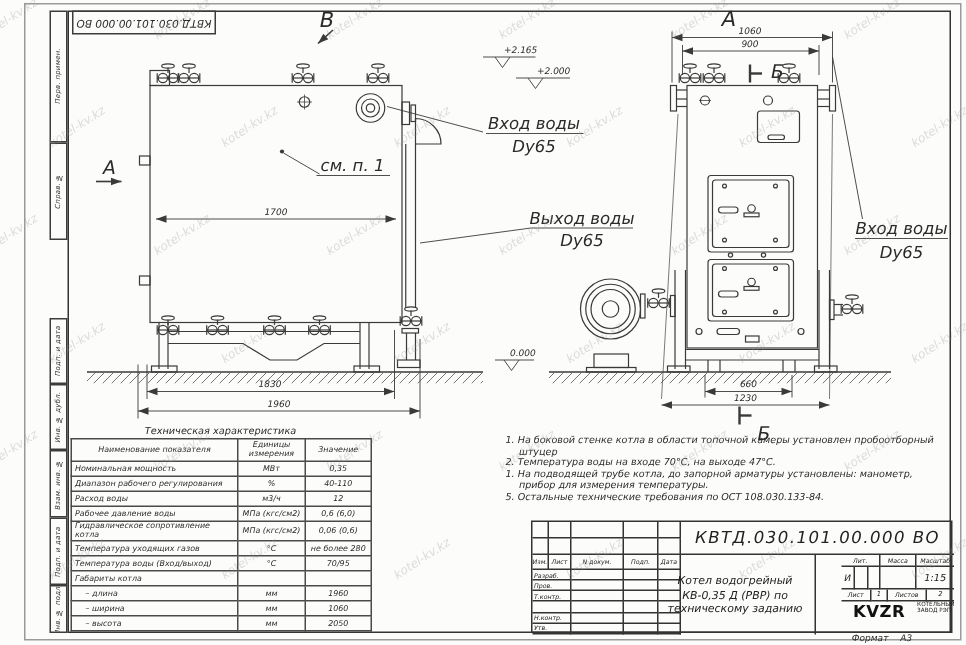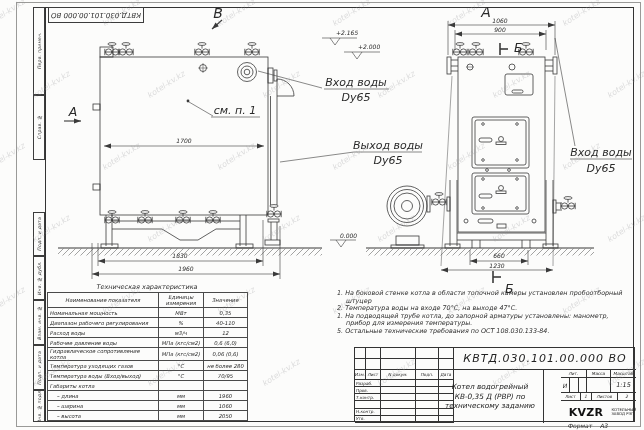--- a/index.html
+++ b/index.html
@@ -53,21 +53,21 @@
   .tb-num { position:absolute; left:99px; top:0; width:182px; height:22px;
     border-bottom:0.9px solid #333; display:flex; align-items:center; justify-content:center;
     font-size:11px; letter-spacing:1px; white-space:nowrap; overflow:hidden; }
   .tb-name { position:absolute; left:82px; top:22px; width:107px; height:53px;
     border-right:0.9px solid #333; display:flex; align-items:center; justify-content:center;
     text-align:center; font-size:7.3px; line-height:1.3; padding:2px; }
   .tb-right { position:absolute; left:206px; top:22px; width:75px; height:53px; }
   .tb-right .cell { position:absolute; border-right:0.7px solid #333; border-bottom:0.7px solid #333;
     display:flex; align-items:center; justify-content:center; overflow:hidden; }
   .logo-row { position:absolute; left:0; top:31px; width:75px; height:22px;
-    display:flex; align-items:center; justify-content:center; gap:8px; }
+    display:flex; align-items:flex-start; justify-content:center; gap:8px; }
   .logo-bars { width:9px; height:12px;
     background:repeating-linear-gradient(90deg,#111 0 1.6px,#fff 1.6px 3px); }
   .logo-kvzr { font-weight:bold; font-size:11px; font-style:normal; color:#111; letter-spacing:.3px; }
   .logo-sub { font-size:3.8px; font-style:normal; line-height:1.15; text-align:left; color:#222; }
   .fmt { position:absolute; left:540px; top:422px; width:96px; text-align:center;
     font-size:6px; font-style:italic; z-index:3; color:#2c2c2c; }
   .fmt span { margin:0 3px; }
   
   .wm-layer { position:absolute; inset:0; z-index:6; pointer-events:none; }
   .wm { position:absolute; transform:rotate(-33deg); font-size:8px; font-style:italic;

